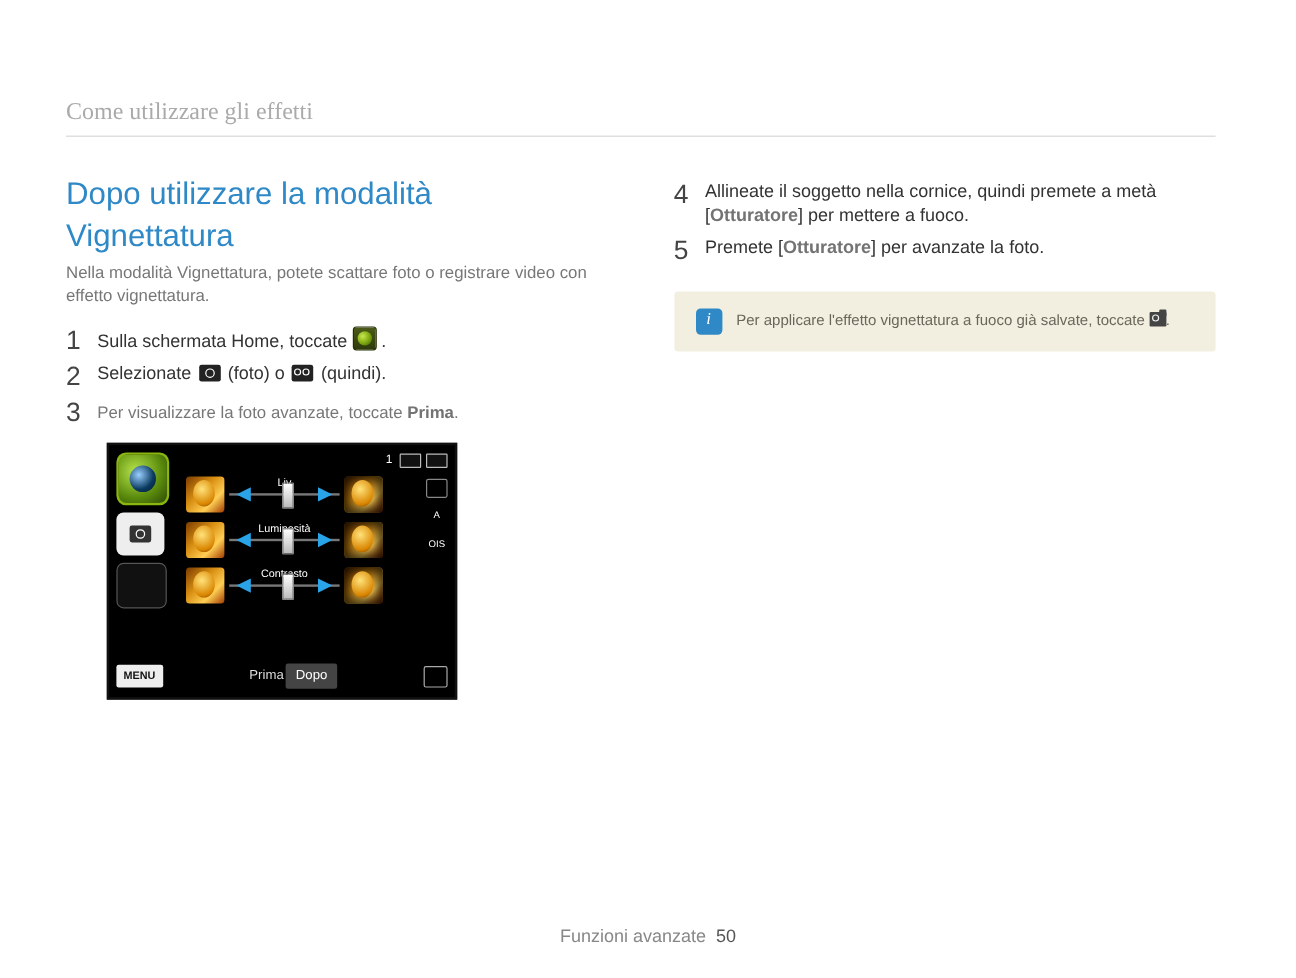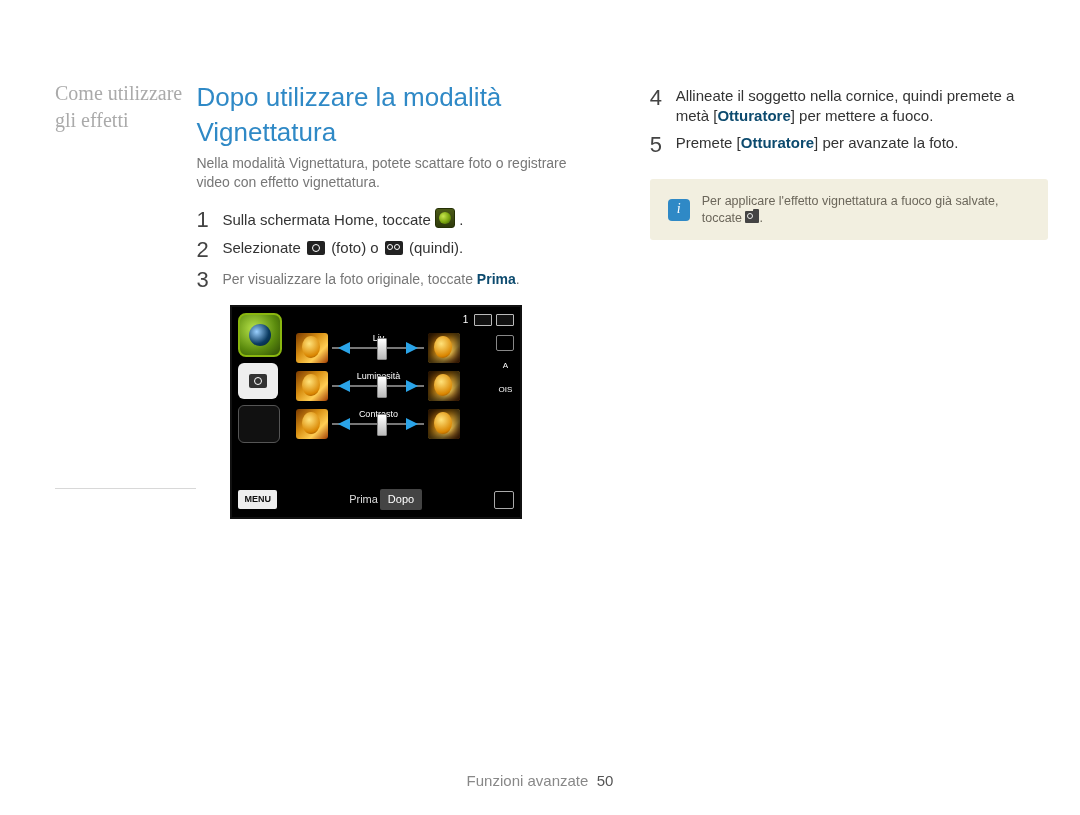--- a/index.html
+++ b/index.html
@@ -7,24 +7,24 @@
     padding: 0;
     width: 1080px;
     height: 815px;
     background: #fff;
     font-family: Arial, Helvetica, sans-serif;
     color: #3a3a3a;
     font-size: 15px;
     line-height: 1.35;
   }
   .page {
-    padding: 80px 32px 0 55px;
+    padding: 80px 67px 0 55px;
     box-sizing: border-box;
     display: flex;
-    flex-direction: row;
+    flex-direction: column;
   }
   .running-head {
     font-family: "Times New Roman", serif;
     font-size: 20px;
     color: #aaa;
     font-weight: 300;
     border-bottom: 1px solid #d8d8d8;
     padding-bottom: 6px;
     margin-bottom: 30px;
   }
@@ -62,21 +62,21 @@
     flex: 1;
     font-size: 15px;
     color: #333;
   }
   .step-body .sub {
     color: #777;
     font-size: 14px;
     margin-top: 2px;
   }
   .step-body .sub b, .sub strong { color: #555; font-weight: 600; }
-  .step-body strong { font-weight: 600; color: #0c4a6e; }
+  .step-body strong { font-weight: 600; color: #737373; }
   .inline-icon {
     display: inline-flex;
     vertical-align: -3px;
   }
   .app-icon {
     width: 18px; height: 18px; border-radius: 3px;
     background: linear-gradient(#4b5a17,#2e3a0b);
     border: 1px solid #253005;
     position: relative;
   }
@@ -191,21 +191,21 @@
           <span> (foto) o </span>
           <span class="vid-icon"></span>
           <span> (quindi).</span>
         </div>
       </div>
 
       <div class="step">
         <div class="step-num">3</div>
         <div class="step-body">
           <div class="sub">
-            <span>Per visualizzare la foto originale, toccate </span><strong>Prima</strong><span>.</span>
+            <span>Per visualizzare la foto avanzate, toccate </span><strong>Prima</strong><span>.</span>
           </div>
         </div>
       </div>
 
       <div class="device-shot">
         <div class="ds-top">
           <span class="count">1</span>
           <span class="chip"></span>
           <span class="chip"></span>
         </div>

